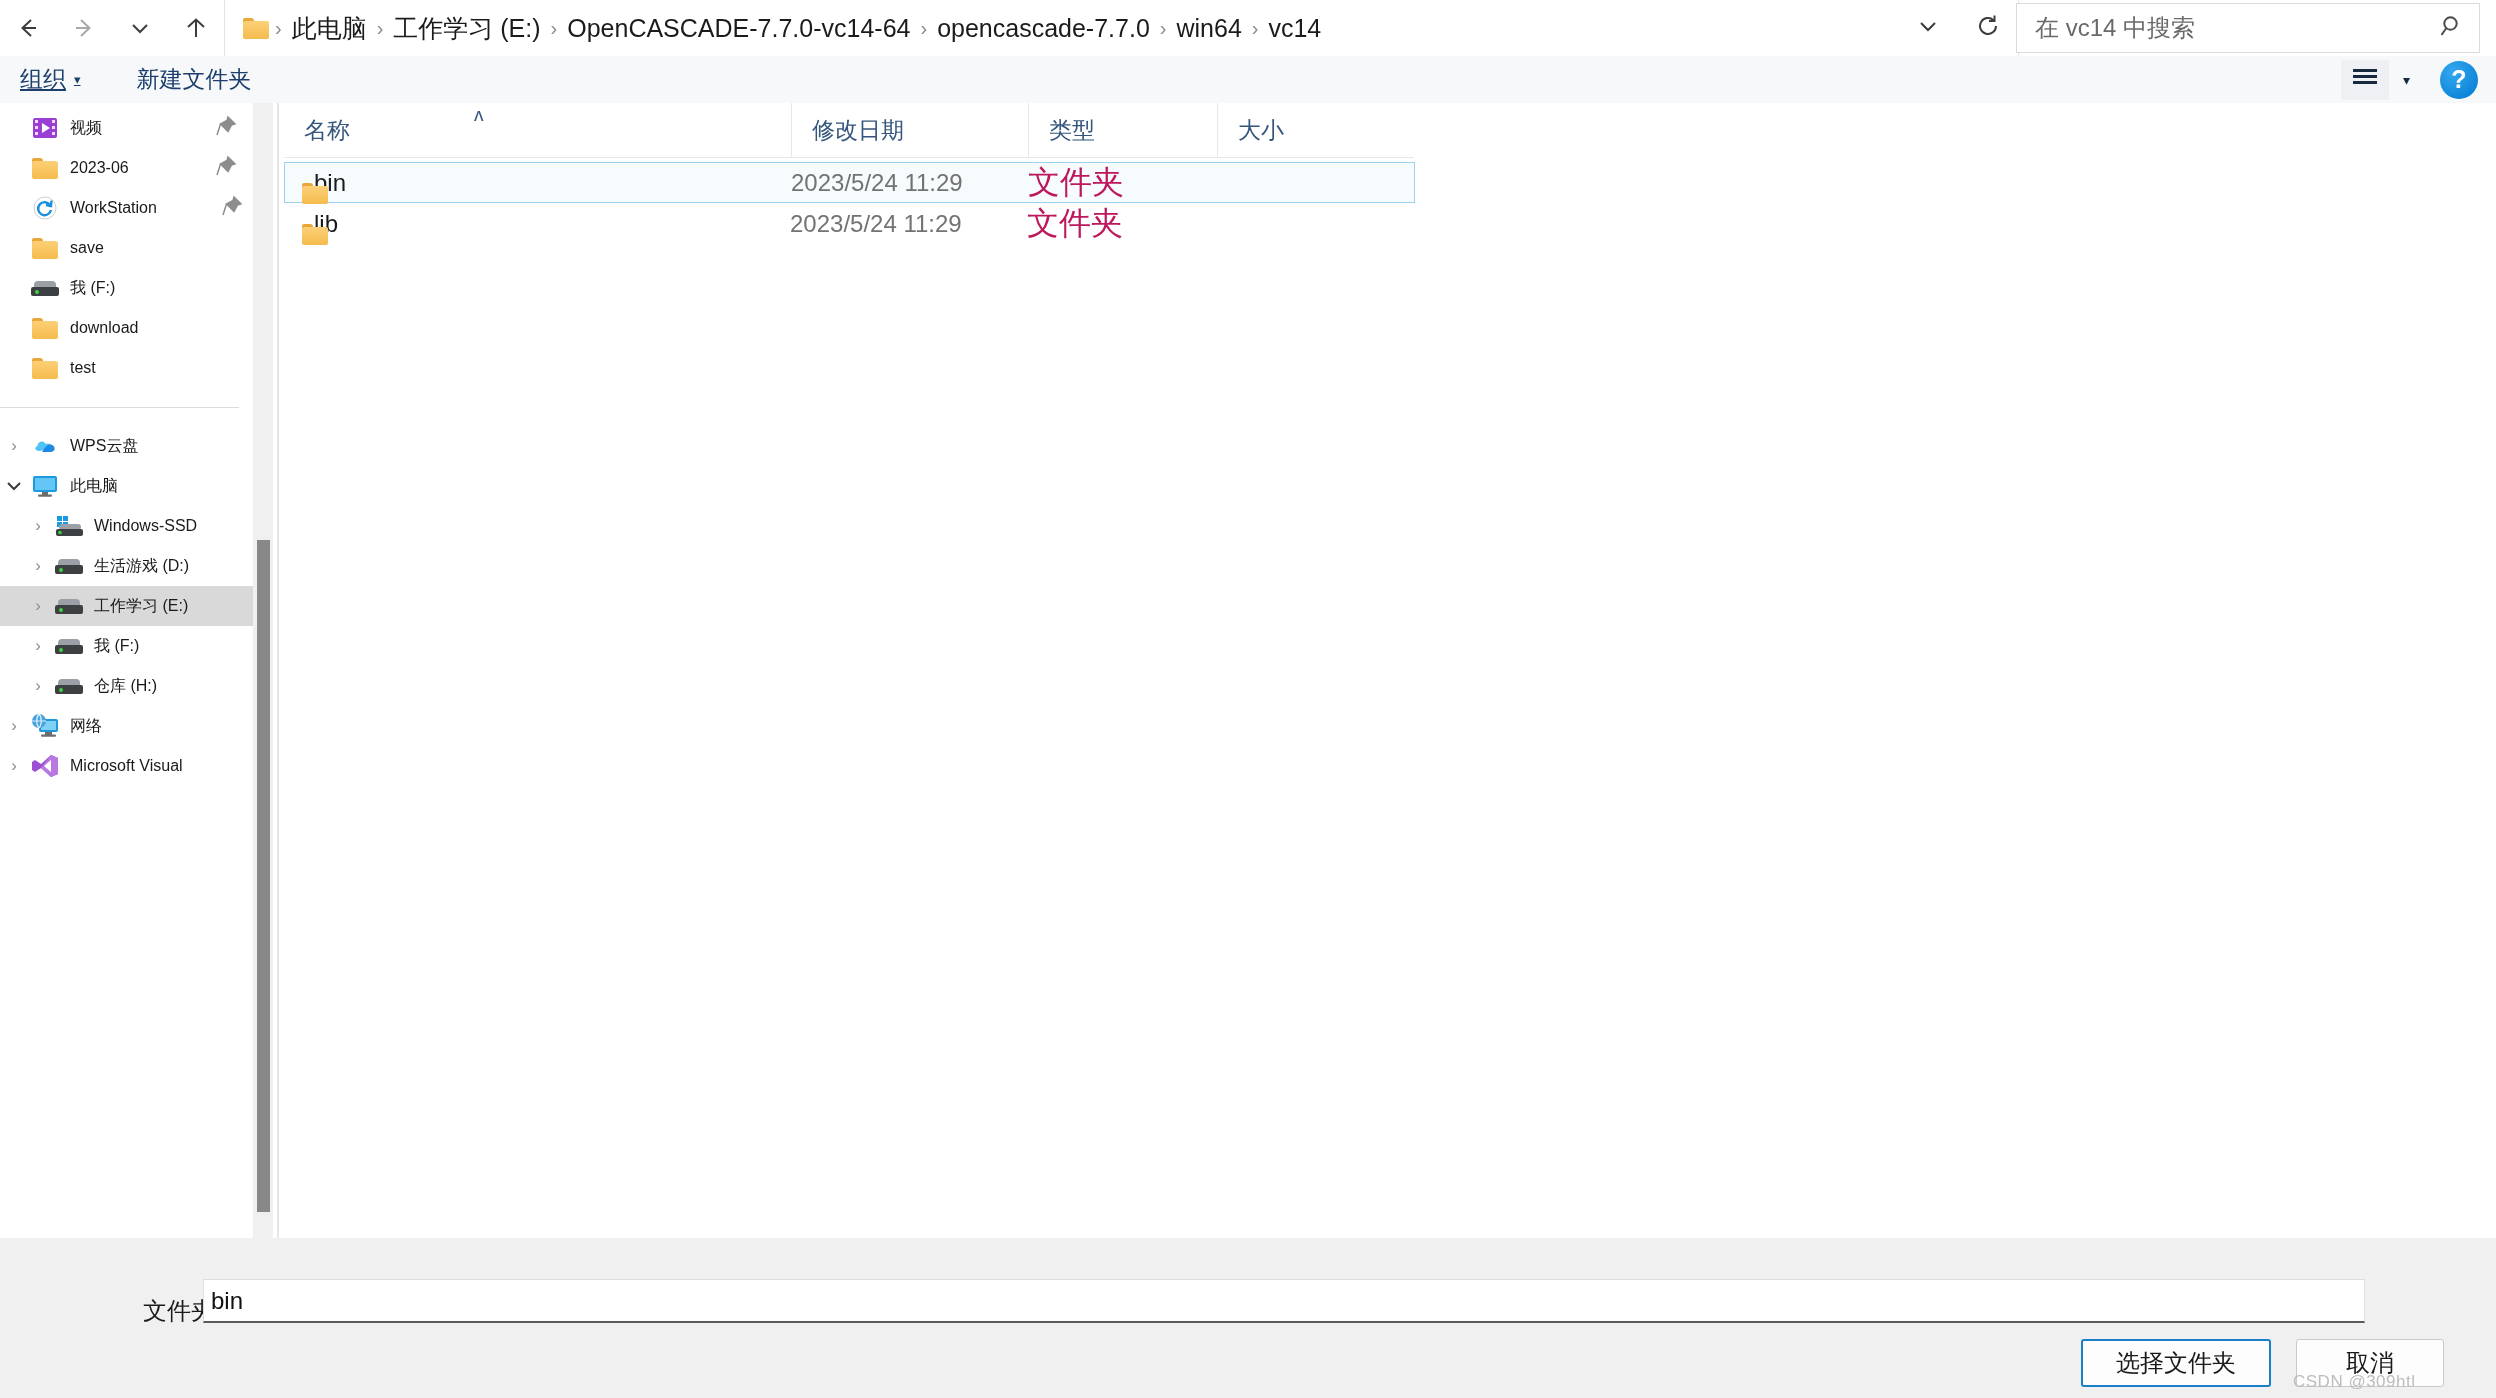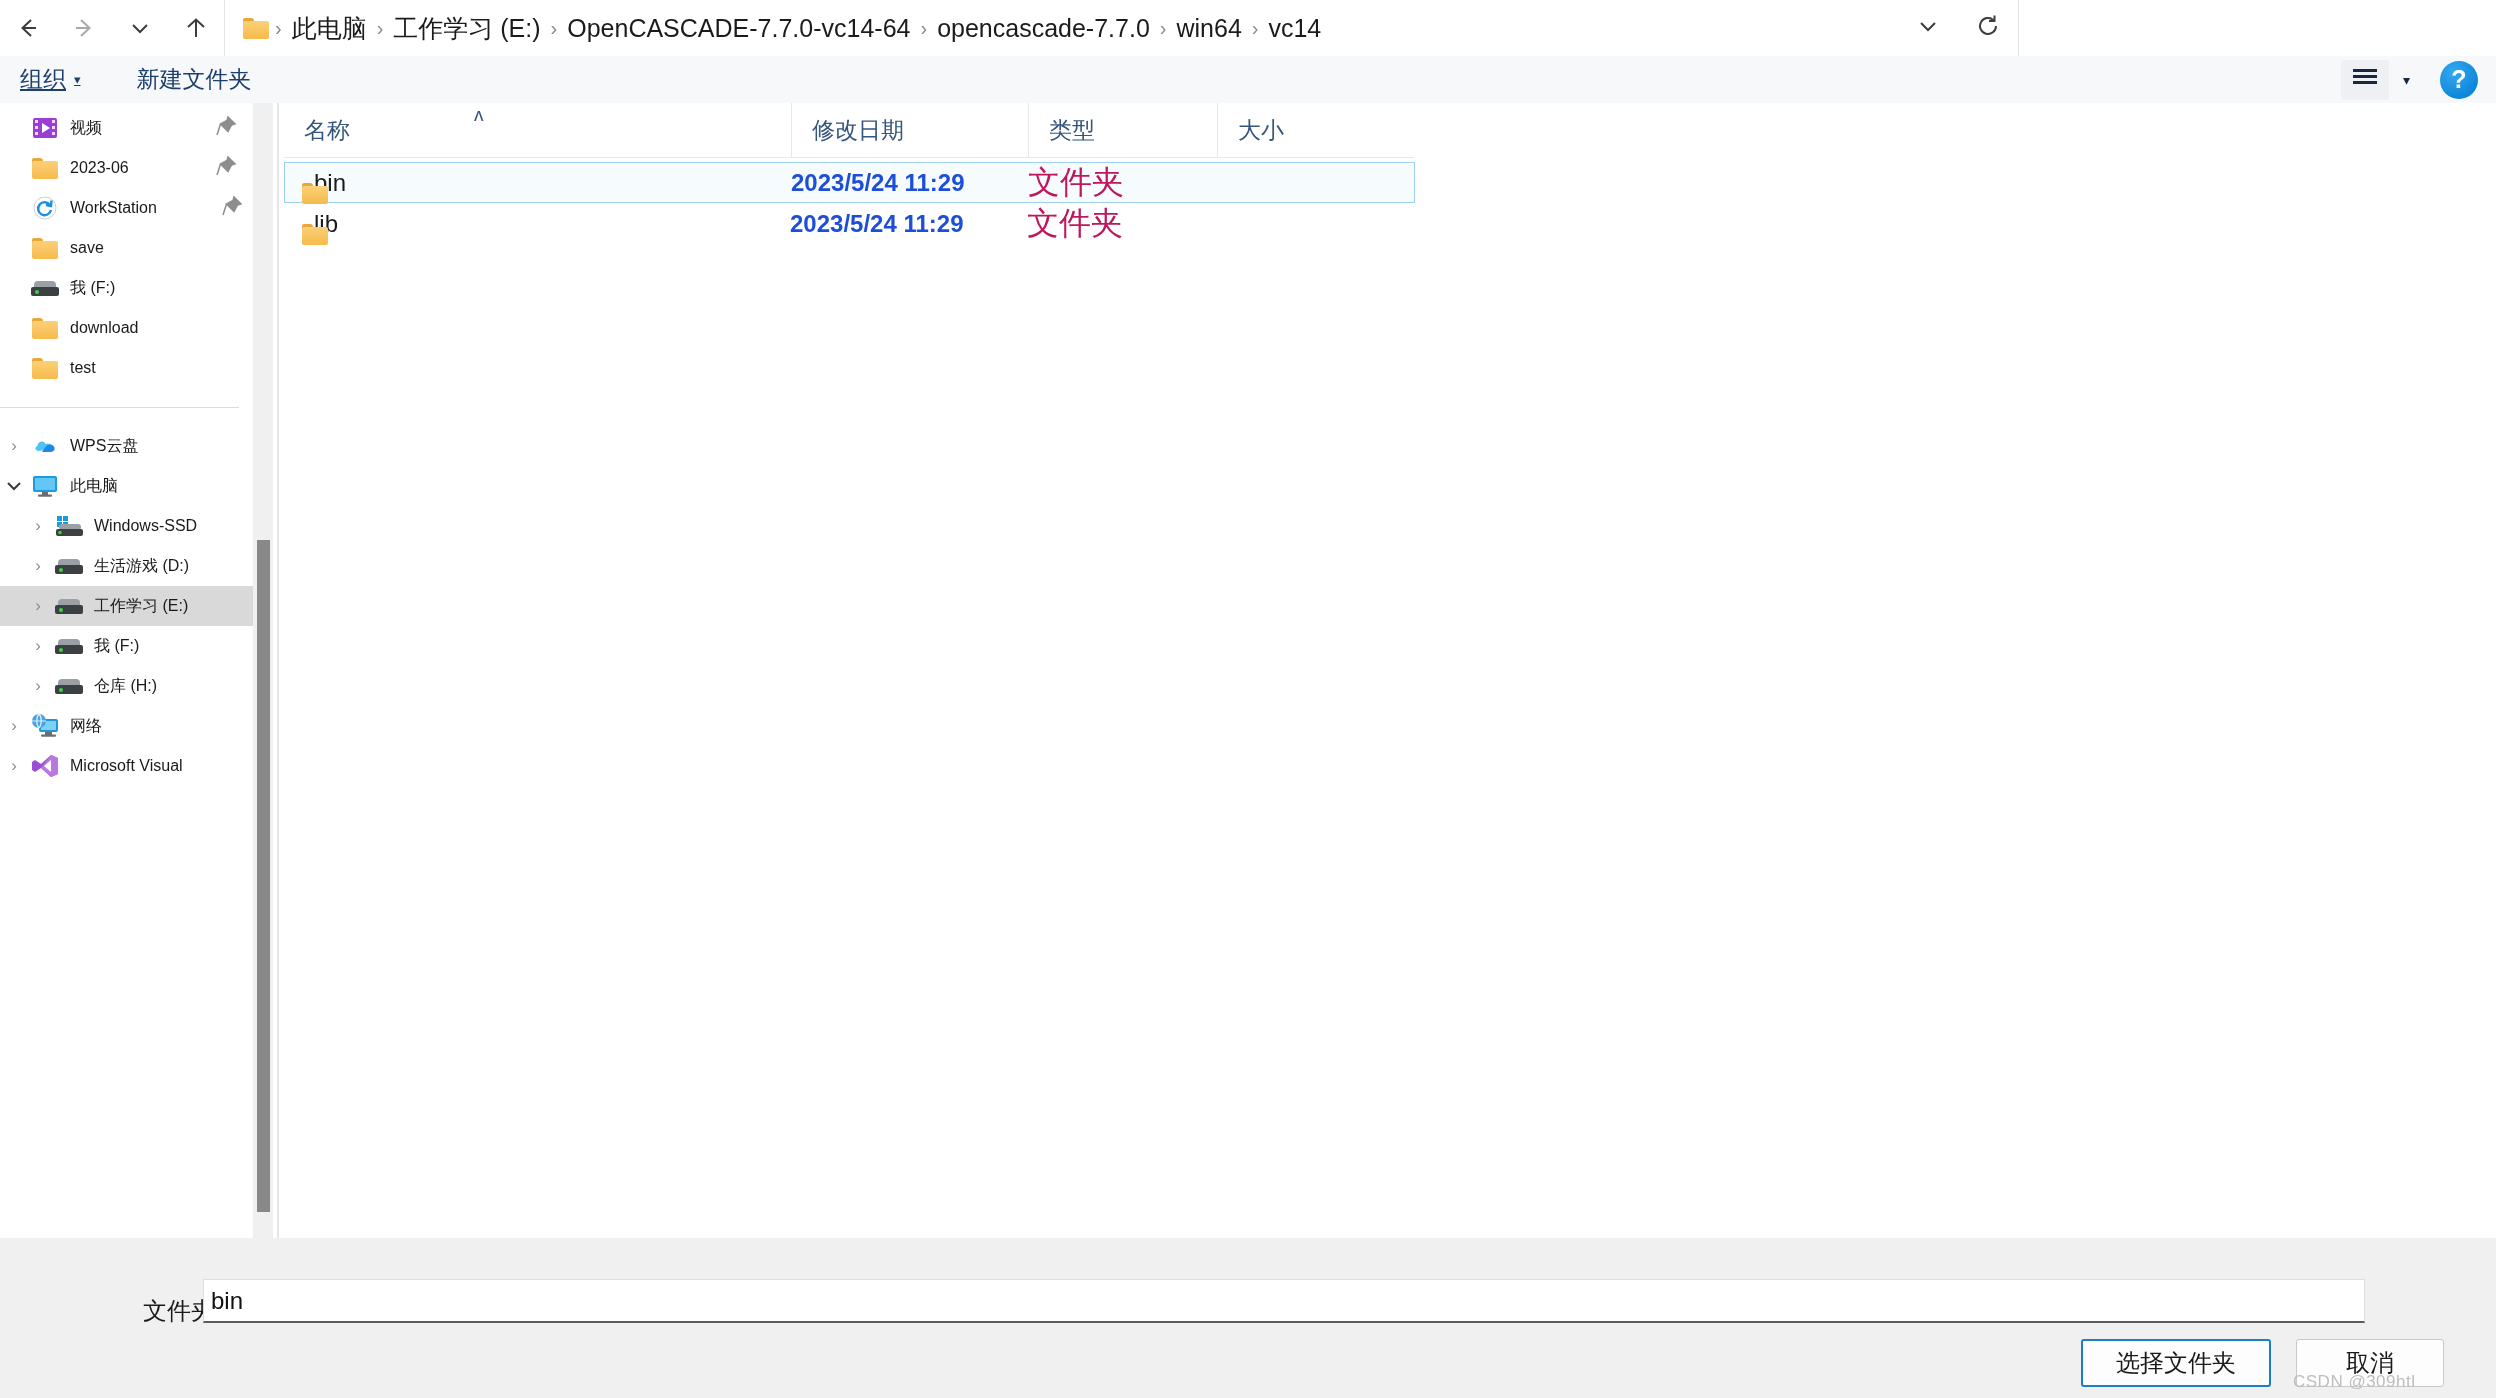--- a/index.html
+++ b/index.html
@@ -216,21 +216,21 @@
     margin-top: 4px;
   }
   .row.selected {
     background: #f6fbfe;
     border: 1px solid #9ed0f0;
   }
   .cell-name {
     width: 506px; display: flex; align-items: center; padding-left: 17px;
   }
   .cell-name .nm { font-size: 24px; color: #1a1a1a; margin-left: 12px; }
-  .cell-date { width: 237px; font-size: 24px; color: #1d4ed8; font-weight: bold; }
+  .cell-date { width: 237px; font-size: 24px; color: #737373; }
   .cell-type { width: 189px; font-size: 32px; color: #be185d; }
   .cell-size { width: 180px; font-size: 24px; color: #1a1a1a; }
 
   
   .footer {
     position: absolute; left: 0; top: 1238px;
     width: 2496px; height: 160px;
     background: #f0f0f0;
   }
   .fname-label {
@@ -345,20 +345,29 @@
           <span>
             <svg width="28" height="28" viewBox="0 0 28 28">
               <path d="M22 14 A8 8 0 1 1 19.5 8.2" fill="none" stroke="#3c3c3c" stroke-width="2"></path>
               <path d="M20.5 3.5 L20.5 9 L15 9" fill="none" stroke="#3c3c3c" stroke-width="2"></path>
             </svg>
           </span>
         </span>
       </span>
     </div>
 
+    <div class="searchbox">
+      <span class="search-placeholder">在 vc14 中搜索</span>
+      <span>
+        <svg width="26" height="26" viewBox="0 0 26 26">
+          <circle cx="11.5" cy="10.5" r="6.2" fill="none" stroke="#4a4a4a" stroke-width="2"></circle>
+          <line x1="7.2" y1="15.2" x2="2.5" y2="22" stroke="#4a4a4a" stroke-width="2"></line>
+        </svg>
+      </span>
+    </div>
   </div>
 
   <div class="cmdbar">
     <div class="cmd-item" style="margin-left:6px;text-decoration:underline;">
       <span>组织</span>
       <span class="caret">▾</span>
     </div>
     <div class="cmd-item" style="margin-left:28px;">
       <span>新建文件夹</span>
     </div>

